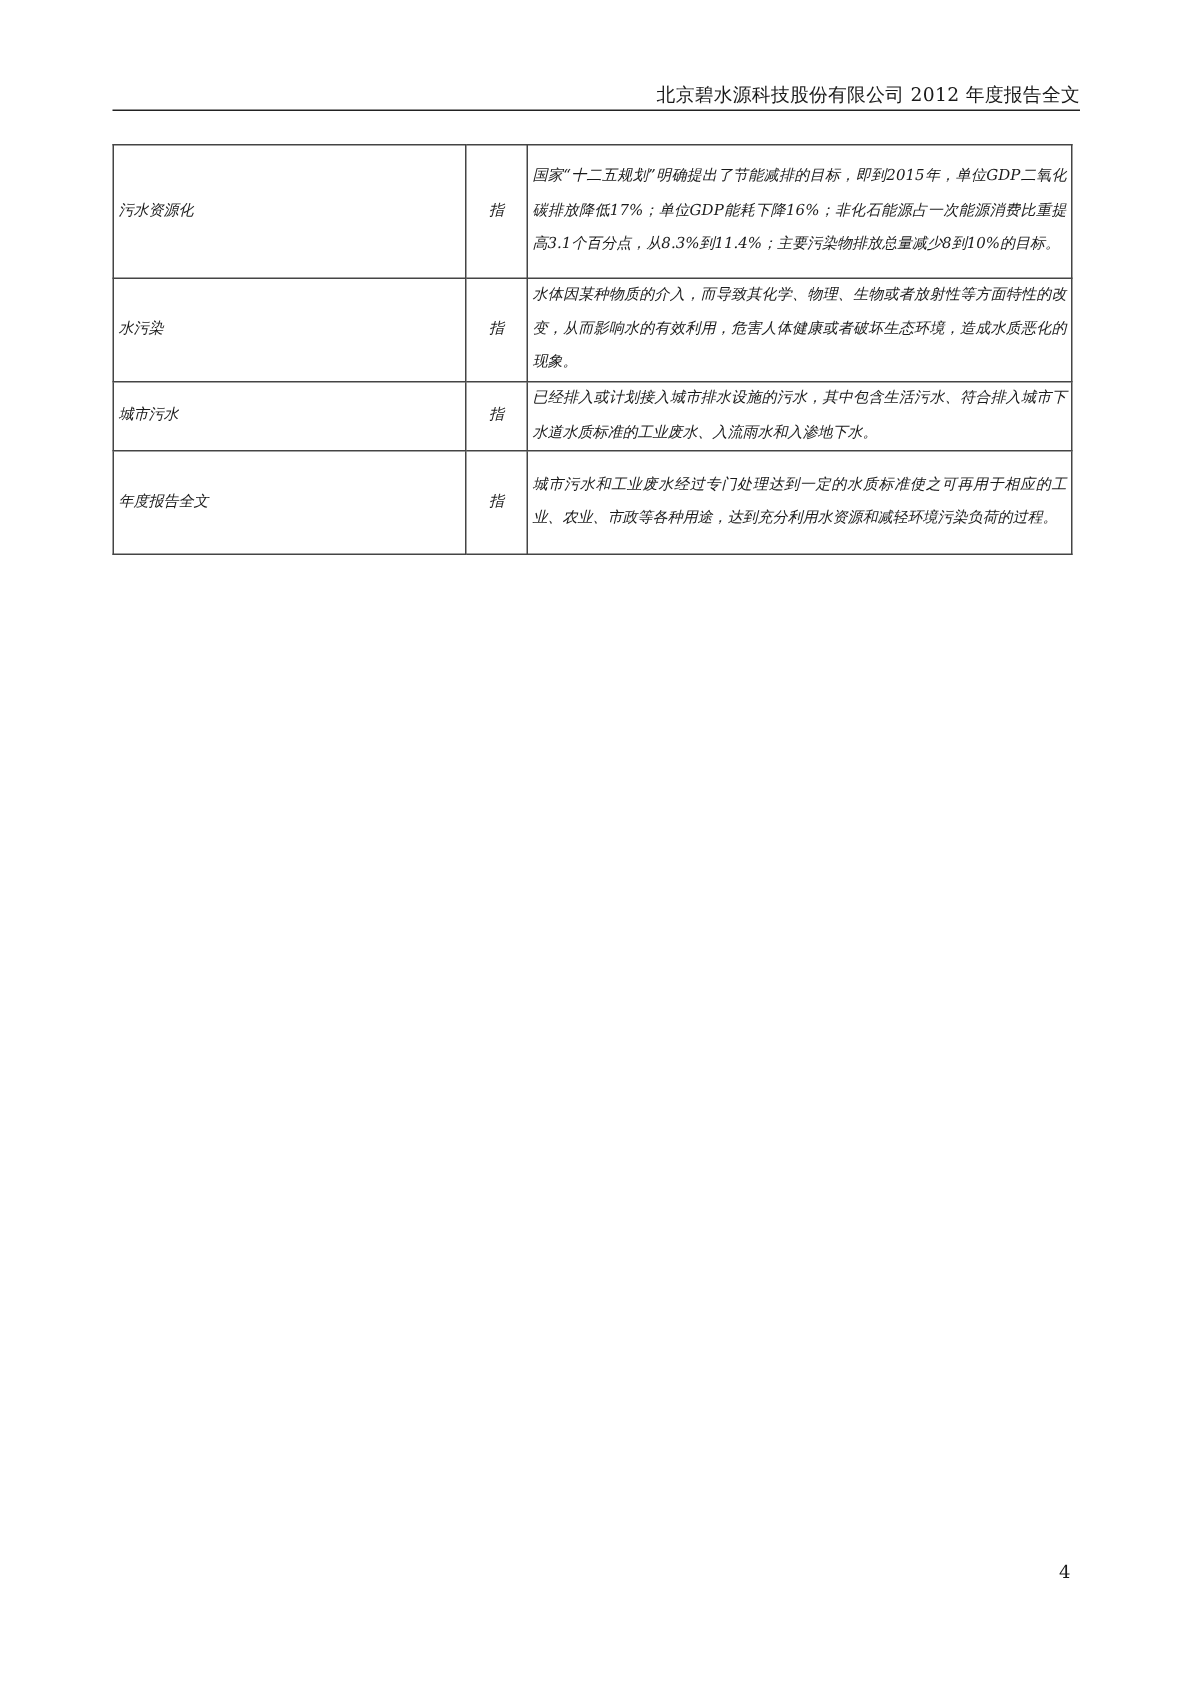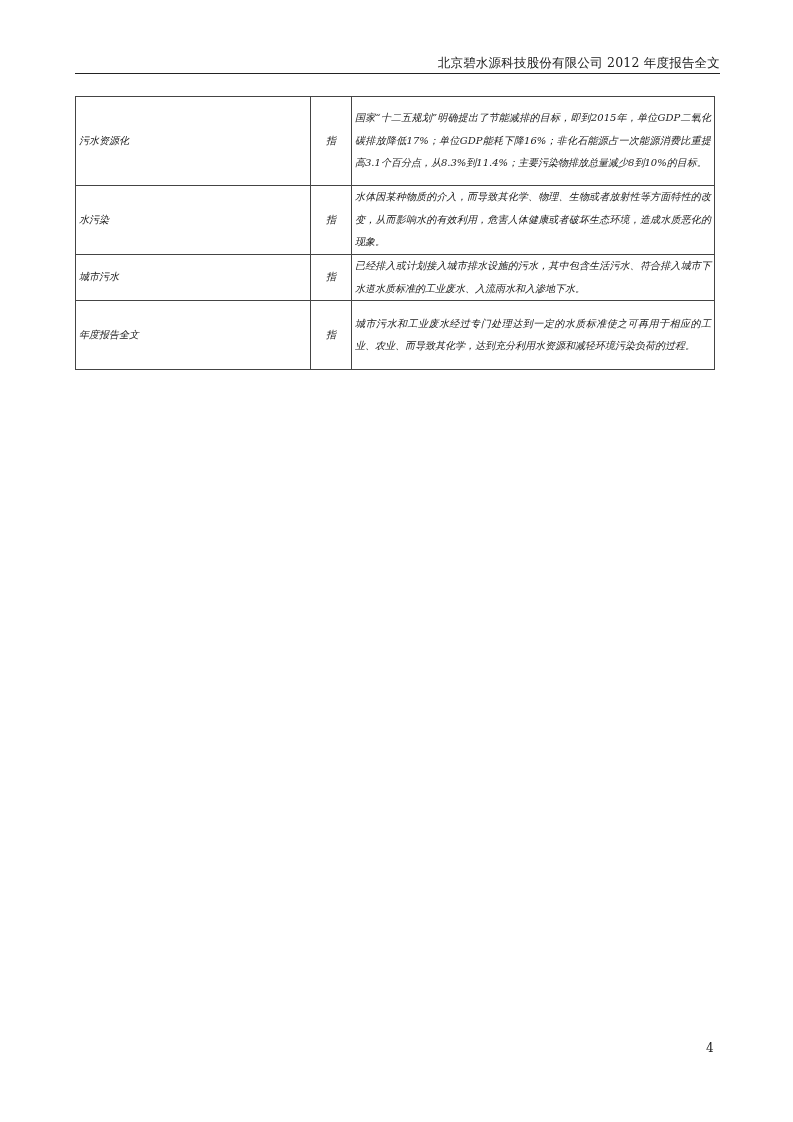--- a/index.html
+++ b/index.html
@@ -41,18 +41,18 @@
     <td class="def">水体因某种物质的介入，而导致其化学、物理、生物或者放射性等方面特性的改变，从而影响水的有效利用，危害人体健康或者破坏生态环境，造成水质恶化的现象。</td>
   </tr>
   <tr style="height:46px">
     <td class="term">城市污水</td>
     <td class="zhi">指</td>
     <td class="def">已经排入或计划接入城市排水设施的污水，其中包含生活污水、符合排入城市下水道水质标准的工业废水、入流雨水和入渗地下水。</td>
   </tr>
   <tr style="height:69px">
     <td class="term">年度报告全文</td>
     <td class="zhi">指</td>
-    <td class="def">城市污水和工业废水经过专门处理达到一定的水质标准使之可再用于相应的工业、农业、而导致其化学，达到充分利用水资源和减轻环境污染负荷的过程。</td>
+    <td class="def">城市污水和工业废水经过专门处理达到一定的水质标准使之可再用于相应的工业、农业、市政等各种用途，达到充分利用水资源和减轻环境污染负荷的过程。</td>
   </tr>
 </tbody>
   </table>
 
 <div class="page-number">4</div>
 
 </body></html>

